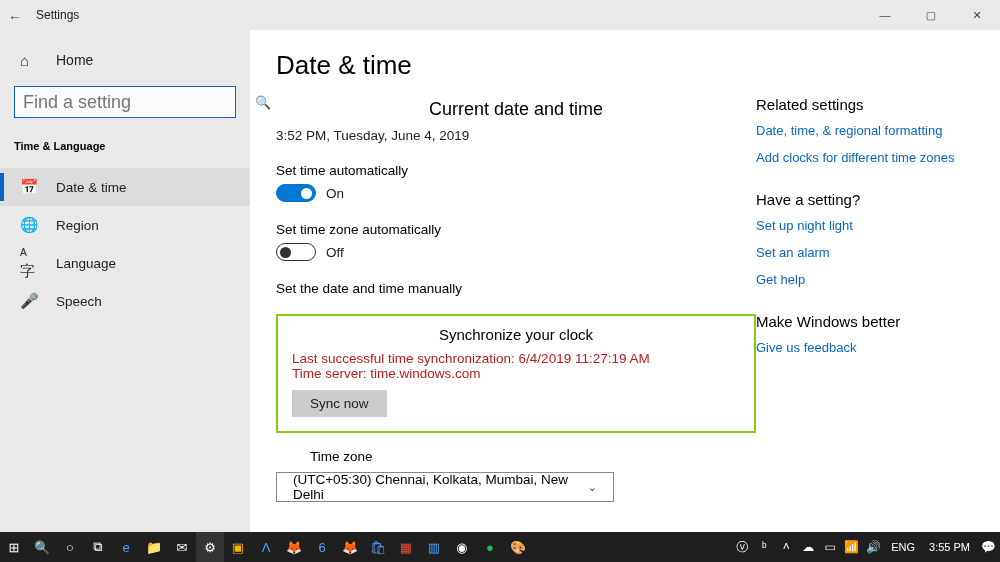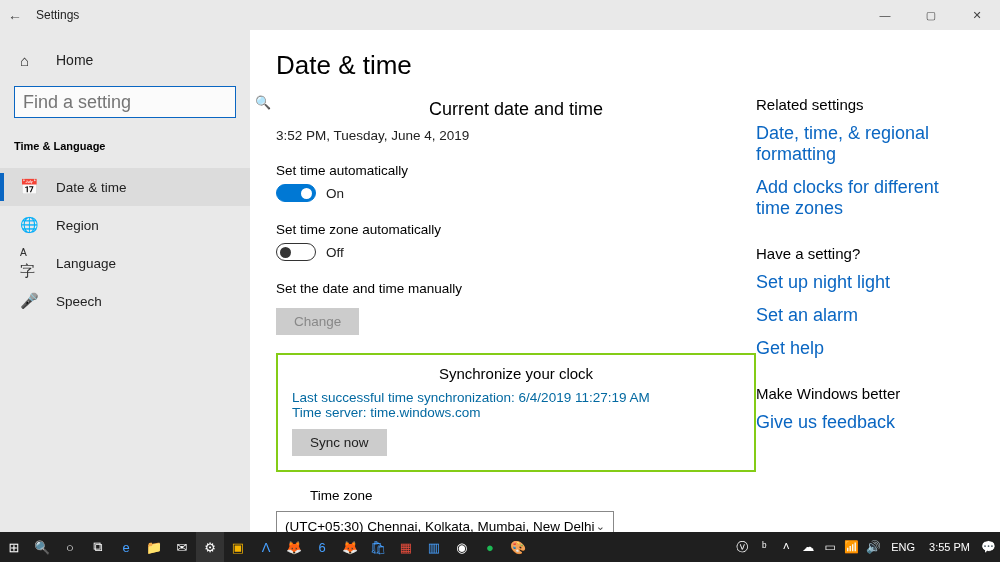--- a/index.html
+++ b/index.html
@@ -28,40 +28,40 @@
   .nav-item .icon { width: 20px; margin-right: 16px; font-size: 15px; color: #333; }
   .nav-item.selected { background: #dcdcdc; }
   .nav-item.selected::before { content: ""; position: absolute; left: 0; top: 5px; bottom: 5px; width: 4px; background: #0a66c2; }
 
   
   .main { flex: 1; display: flex; overflow-y: auto; padding: 20px 26px 8px 26px; }
   .content { flex: 1; max-width: 500px; }
   .page-title { font-size: 26px; font-weight: 300; margin-bottom: 18px; }
   .section-title { font-size: 18px; font-weight: 400; margin-bottom: 8px; text-align: center; }
   .small-text { font-size: 13.5px; color: #222; }
-  .muted { color: #0369a1; }
+  .muted { color: #b91c1c; }
   .sub-label { font-size: 13.5px; margin-top: 20px; margin-bottom: 6px; }
   .toggle-row { display: flex; align-items: center; gap: 10px; }
   .toggle { width: 40px; height: 18px; border-radius: 10px; position: relative; border: 1px solid #333; }
   .toggle .knob { position: absolute; width: 11px; height: 11px; border-radius: 50%; top: 2.5px; }
   .toggle.on { background: #0078d4; border-color: #0078d4; }
   .toggle.on .knob { right: 3px; background: #fff; }
   .toggle.off { background: #fff; }
   .toggle.off .knob { left: 3px; background: #333; }
   .btn { display: inline-block; background: #ccc; color: #222; font-size: 13.5px; padding: 6px 18px; border: none; margin-top: 6px; }
   .btn.disabled { color: #888; }
   .highlight-box { border: 2px solid #84cc16; padding: 10px 14px 14px 14px; margin-top: 18px; }
   .highlight-box .section-title { margin-top: 0; font-size: 15px; font-weight: 400; }
-  .tz-select { width: 338px; height: 30px; border: 1px solid #888; display: flex; align-items: center; justify-content: space-between; padding: 0 8px; font-size: 13.5px; margin-top: 8px; }
+  .tz-select { width: 338px; height: 30px; border: 1px solid #888; display: flex; align-items: center; justify-content: space-between; padding: 0 16px; font-size: 13.5px; margin-top: 8px; }
   .tz-select .chev { font-size: 11px; color: #444; }
 
   
   .rail { width: 218px; padding-top: 46px; }
   .rail-title { font-size: 15px; font-weight: 400; margin-bottom: 10px; }
-  .rail-link { font-size: 18px; color: #0a66c2; display: block; margin-bottom: 12px; cursor: pointer; }
+  .rail-link { font-size: 13px; color: #0a66c2; display: block; margin-bottom: 12px; cursor: pointer; }
   .rail-group { margin-bottom: 26px; }
 
   
   .taskbar { height: 30px; background: #1f1f1f; display: flex; align-items: center; color: #fff; font-size: 12px; }
   .taskbar .tleft { display: flex; align-items: center; }
   .taskbar .ticon { width: 28px; height: 30px; display: flex; align-items: center; justify-content: center; font-size: 13px; }
   .taskbar .ticon.bg { background: #333; }
   .taskbar .spacer { flex: 1; }
   .taskbar .clock { padding: 0 8px; font-size: 11px; }
   .taskbar .lang { padding: 0 6px; font-size: 11px; }
@@ -134,21 +134,20 @@
 
         <div class="sub-label">Set time zone automatically</div>
         <div class="toggle-row">
           <div class="toggle off">
               <div class="knob"></div>
             </div>
           <span class="small-text">Off</span>
         </div>
 
         <div class="sub-label">Set the date and time manually</div>
-        <button class="btn disabled">Change</button>
 
         <div class="highlight-box">
           <div class="section-title">Synchronize your clock</div>
           <div class="small-text muted">Last successful time synchronization: 6/4/2019 11:27:19 AM</div>
           <div class="small-text muted">Time server: time.windows.com</div>
           <button class="btn" style="margin-top:9px;">Sync now</button>
         </div>
 
         <div class="sub-label" style="margin-top:16px;margin-left:34px;">Time zone</div>
         <div class="tz-select">

